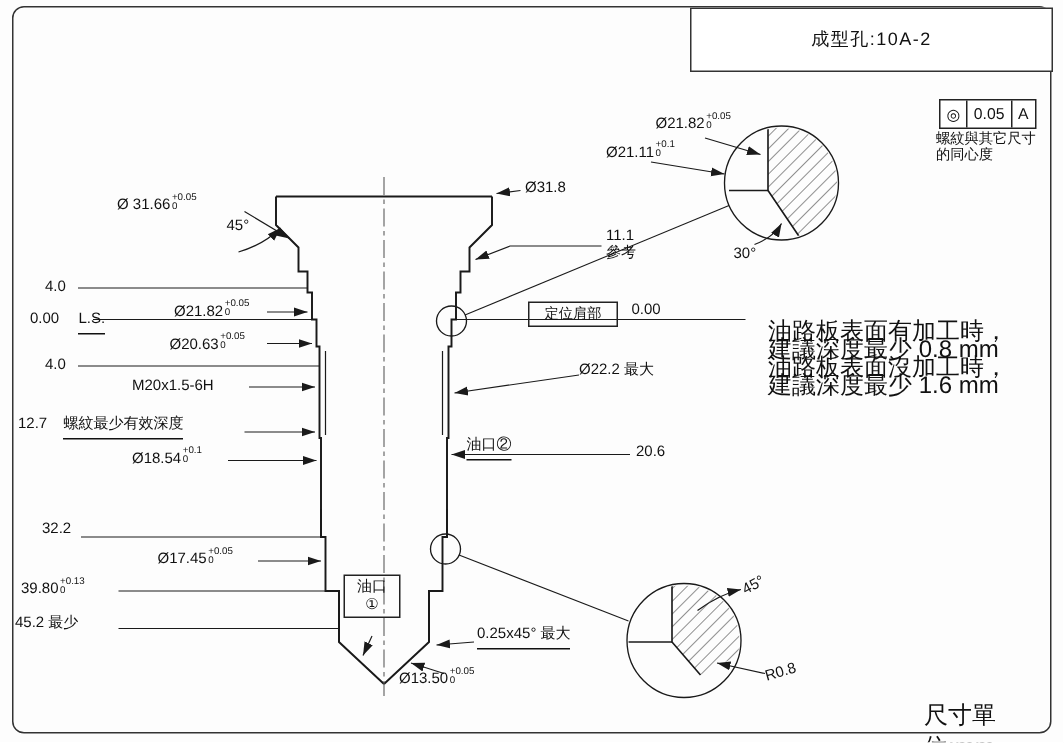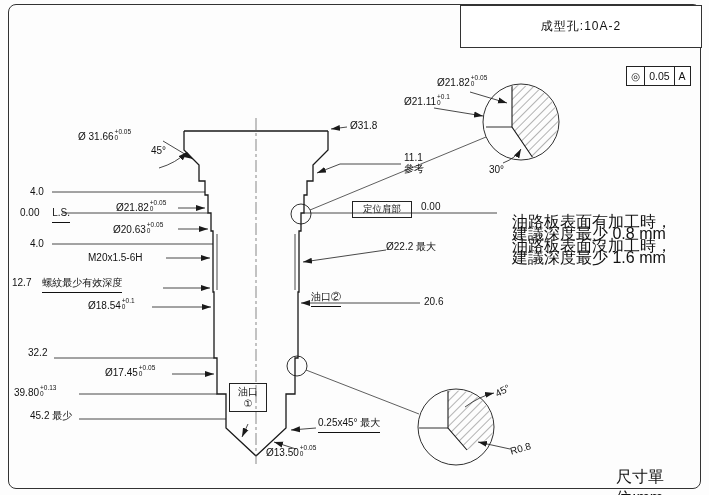--- a/index.html
+++ b/index.html
@@ -112,20 +112,24 @@
 
   <div class="titlebox">
     <span class="title-text">成型孔:10A-2</span>
   </div>
 
   <div class="fcf">
     <div>◎</div>
     <div>0.05</div>
     <div>A</div>
   </div>
+  <div class="lbl sm" style="left:624px;top:87px">
+    <div>螺紋與其它尺寸</div>
+    <div>的同心度</div>
+  </div>
 
   <div class="lbl" style="left:78px;top:131px">
     <span>Ø 31.66</span><span class="tol">
         <span>+0.05</span>
         <span>0</span>
       </span>
   </div>
   <div class="lbl" style="left:151px;top:145px">45°</div>
   <div class="lbl" style="left:30px;top:186px">4.0</div>
   <div class="lbl" style="left:20px;top:207px">
@@ -162,21 +166,21 @@
         <span>+0.05</span>
         <span>0</span>
       </span>
   </div>
   <div class="lbl" style="left:14px;top:387px">
     <span>39.80</span><span class="tol">
         <span>+0.13</span>
         <span>0</span>
       </span>
   </div>
-  <div class="lbl" style="left:30px;top:410px">45.2 最少</div>
+  <div class="lbl" style="left:10px;top:410px">45.2 最少</div>
 
   <div class="box" style="left:229px;top:383px;width:36px;height:27px;flex-direction:column;font-size:10px;line-height:12px">
     <div>油口</div>
     <div>①</div>
   </div>
   <div class="lbl ul" style="left:318px;top:417px">0.25x45° 最大</div>
   <div class="lbl" style="left:266px;top:447px">
     <span>Ø13.50</span><span class="tol">
         <span>+0.05</span>
         <span>0</span>

